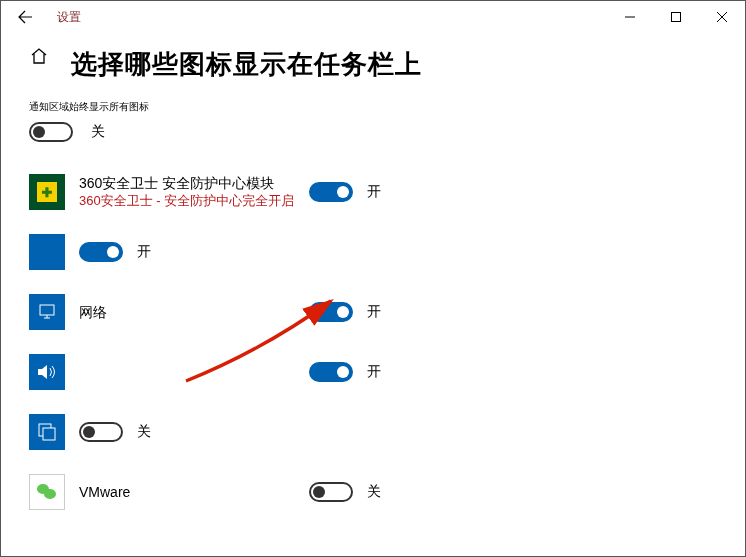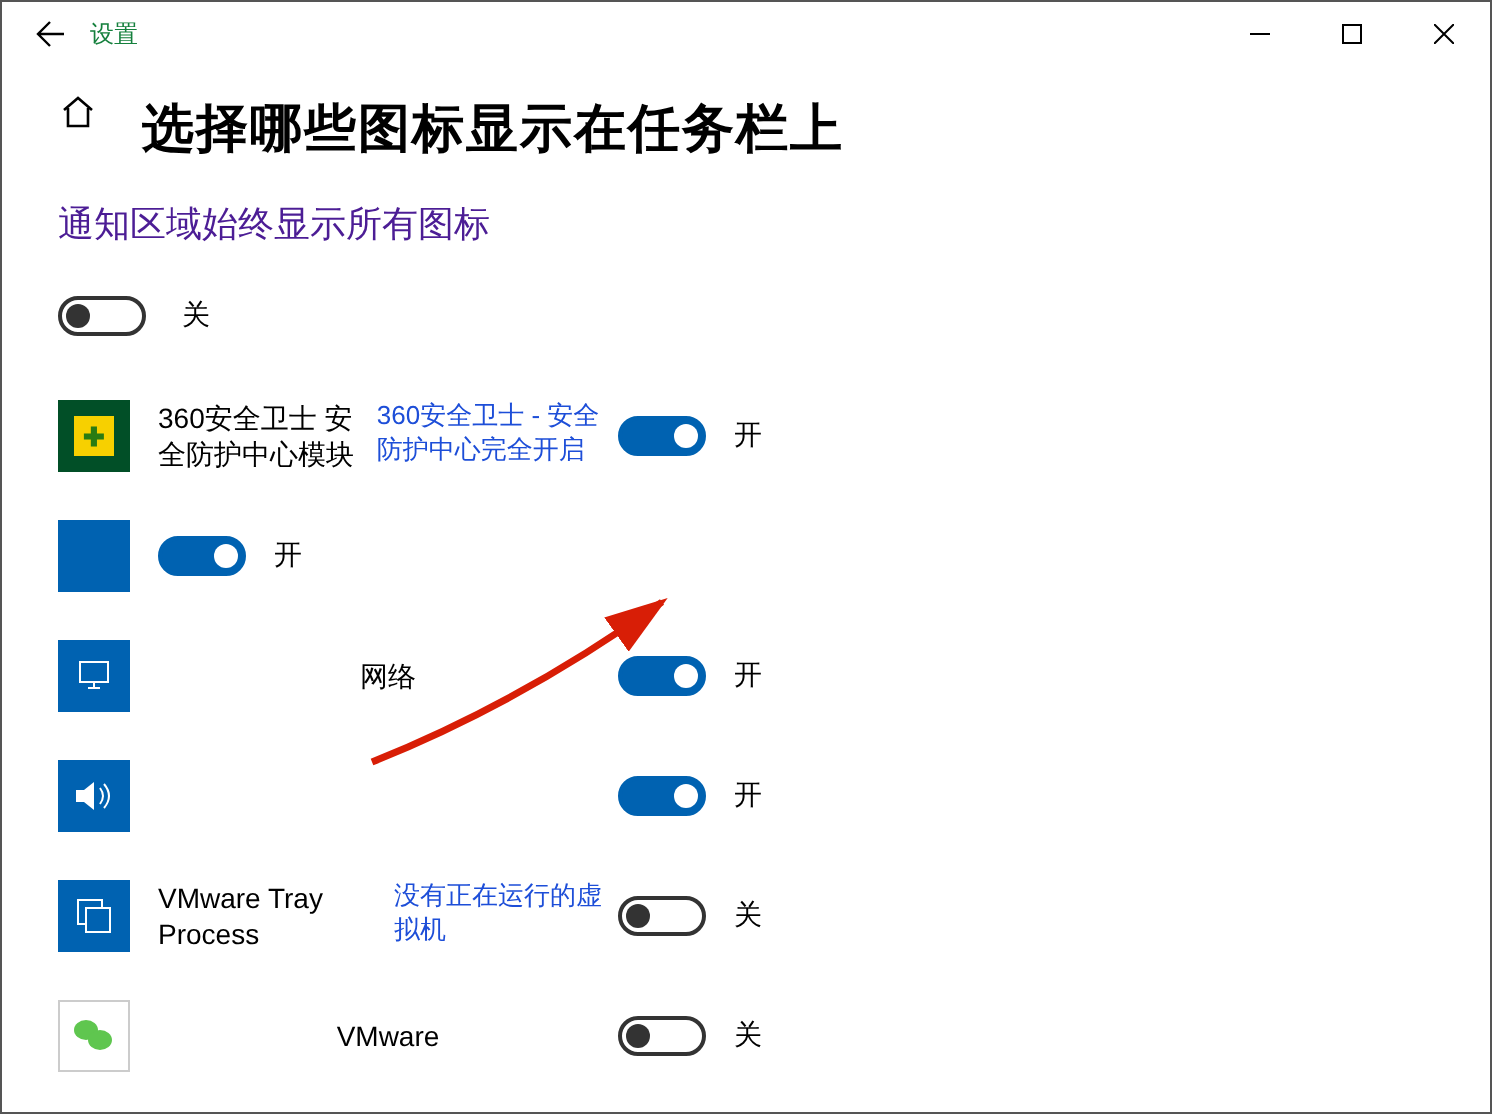--- a/index.html
+++ b/index.html
@@ -1,32 +1,32 @@
 <!DOCTYPE html>
 <html><head>
 <meta charset="utf-8">
 <style>
 *{box-sizing:border-box;margin:0;padding:0;font-family:"Microsoft YaHei","Segoe UI",sans-serif}
 body{background:#fff;width:746px;height:557px;position:relative;border:1px solid #555;overflow:hidden}
 .titlebar{height:32px;display:flex;align-items:center;padding-left:8px}
 .titlebar .back{width:32px;height:32px;display:flex;align-items:center;justify-content:center;cursor:pointer}
-.titlebar .app-title{font-size:12px;margin-left:4px;color:#15803d}
+.titlebar .app-title{font-size:12px;margin-left:16px;color:#7f1d1d}
 .win-controls{position:absolute;top:0;right:0;display:flex}
 .win-btn{width:46px;height:32px;display:flex;align-items:center;justify-content:center;cursor:pointer}
 .header{display:flex;align-items:flex-start;padding:14px 28px 18px 28px}
 .home-icon{width:20px;margin-right:22px;display:flex;align-items:center;justify-content:center}
 .header h1{font-size:26px;font-weight:600;letter-spacing:1px}
 .content{padding:0 28px}
-.section-title{font-size:18px;color:#4c1d95;margin-bottom:24px}
+.section-title{font-size:10px;color:#000000;margin-bottom:8px}
 .master-row{display:flex;align-items:center;margin-bottom:20px}
 .row{display:flex;align-items:center;height:60px}
 .icon-box{width:36px;height:36px;background:#0062b1;display:flex;align-items:center;justify-content:center;margin-right:14px;color:#fff;flex-shrink:0}
-.row-text{flex:0 0 230px;display:flex;flex-direction:row;justify-content:center}
+.row-text{flex:0 0 230px;display:flex;flex-direction:column;justify-content:center}
 .row-title{font-size:14px;color:#000;line-height:1.3}
-.row-sub{font-size:13px;color:#1d4ed8;line-height:1.3}
+.row-sub{font-size:13px;color:#b91c1c;line-height:1.3}
 .toggle{width:44px;height:20px;border-radius:10px;position:relative;cursor:pointer;flex-shrink:0}
 .toggle.off{border:2px solid #333;background:#fff}
 .toggle.off .knob{position:absolute;left:2px;top:2px;width:12px;height:12px;border-radius:50%;background:#333}
 .toggle.on{background:#0062b1;border:2px solid #0062b1}
 .toggle.on .knob{position:absolute;right:2px;top:2px;width:12px;height:12px;border-radius:50%;background:#fff}
 .toggle-label{font-size:14px;margin-left:14px}
 .master-row .toggle-label{margin-left:18px}
 .list{margin-top:2px}
 .y360{background:#014f27;}
 .y360 .inner{width:20px;height:20px;background:#f7d000;display:flex;align-items:center;justify-content:center;color:#2a7b12;font-weight:700;font-size:13px}
@@ -134,24 +134,20 @@
         </div>
         <div class="toggle-label">开</div>
       </div>
       <div class="row">
         <div class="icon-box">
           <svg width="20" height="20" viewBox="0 0 20 20">
             <rect x="2" y="2" width="12" height="12" stroke="#fff" fill="none"></rect>
             <rect x="6" y="6" width="12" height="12" stroke="#fff" fill="#0062b1"></rect>
           </svg>
         </div>
-        <div class="row-text">
-          <div class="row-title">VMware Tray Process</div>
-          <div class="row-sub">没有正在运行的虚拟机</div>
-        </div>
         <div class="toggle off">
           <div class="knob"></div>
         </div>
         <div class="toggle-label">关</div>
       </div>
       <div class="row">
         <div class="icon-box wechat-box">
           <div class="wechat-bubbles">
             <div class="bub1"></div>
             <div class="bub2"></div>

